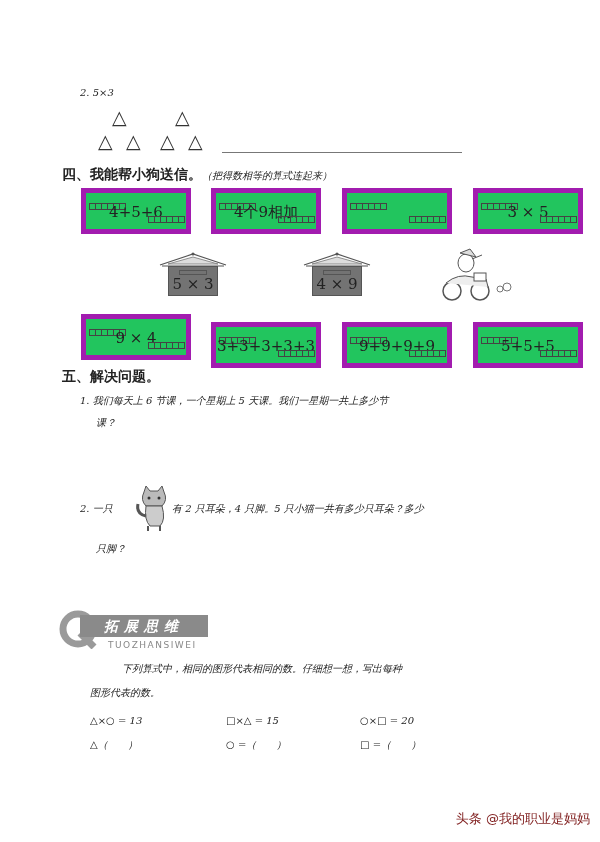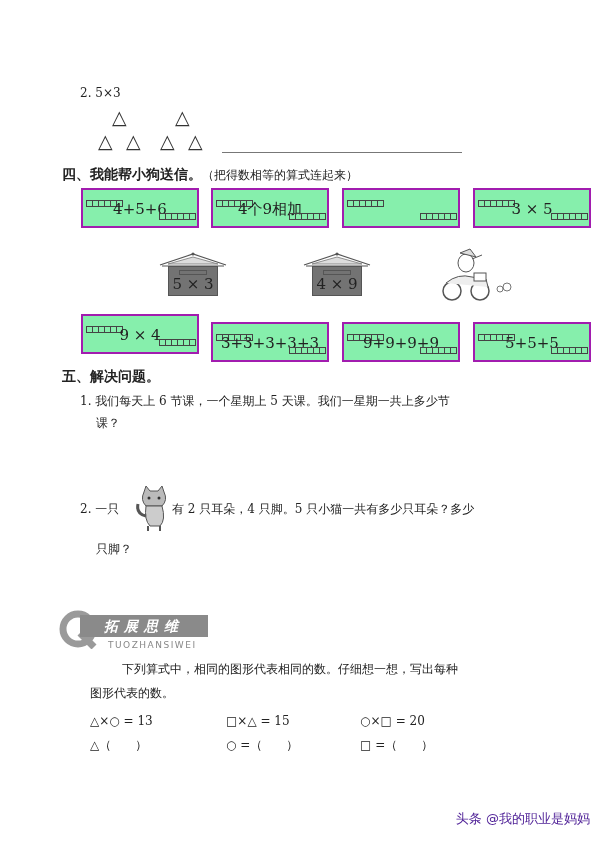--- a/index.html
+++ b/index.html
@@ -1,44 +1,44 @@
 <!DOCTYPE html>
 <html><head>
   <meta charset="utf-8">
   <style>
     html, body { margin: 0; padding: 0; }
     body {
       width: 600px; height: 842px; background: #ffffff; position: relative; overflow: hidden;
       font-family: "DejaVu Serif", "Liberation Serif", serif; color: #222;
     }
     .abs { position: absolute; }
-    .txt { font-size: 12px; line-height: 18px; white-space: nowrap; }
+    .txt { font-size: 10px; line-height: 18px; white-space: nowrap; font-style: italic; }
     .bold { font-family: "DejaVu Sans", "Liberation Sans", sans-serif; font-weight: bold; font-size: 14px; }
     .tri { font-family: "DejaVu Sans", sans-serif; font-size: 19px; line-height: 19px; color:#333; }
     .answer-line { border-bottom: 1px solid #777; height: 0; }
 
-    .card { position: absolute; width: 100px; height: 36px; border: 2px solid #a21caf; background:#86efac;padding-left:14px; }
+    .card { position: absolute; width: 100px; height: 36px; border: 5px solid #a21caf; background:#22c55e; }
     .card .boxes-top { position:absolute; left:3px; top:2px; }
     .card .boxes-bot { position:absolute; right:2px; bottom:2px; }
     .sq { display:inline-block; width:5px; height:5px; border:1px solid #444; margin-right:-1px; }
     .card .expr { position:absolute; left:0; right:0; top:10px; text-align:center; font-size:15px; line-height:18px; }
     .card .expr2 { position:absolute; left:3px; top:8px; font-size:14px; line-height:12px; text-align:left; letter-spacing:-0.3px; }
 
     .mailbox { position:absolute; width:70px; height:48px; }
     .mailbox .roof { position:absolute; left:0; top:0; width:70px; height:16px; }
     .mailbox .body { position:absolute; left:10px; top:14px; width:48px; height:28px; border:1px solid #555; background:#737373; }
     .mailbox .slot { position:absolute; left:10px; top:3px; width:26px; height:3px; border:1px solid #555; }
     .mailbox .label { position:absolute; left:0; right:0; top:9px; text-align:center; font-size:15px; line-height:16px; }
 
     .badge { position:absolute; left:80px; top:615px; width:128px; height:22px; background:#8a8a8a; color:#fff;
       font-family:"DejaVu Sans", sans-serif; font-size:14px; font-weight:bold; line-height:22px; padding-left:24px; box-sizing:border-box; letter-spacing:6px; font-style:italic; }
     .badge-sub { position:absolute; left:108px; top:640px; font-family:"DejaVu Sans", sans-serif; font-size:9px; color:#888; letter-spacing:1.5px; }
     .q-logo { position:absolute; left:58px; top:609px; width:40px; height:40px; }
 
-    .watermark { position:absolute; right:10px; top:810px; font-family:"DejaVu Sans", sans-serif; font-size:13px; color:#4c1d95; }
+    .watermark { position:absolute; right:10px; top:810px; font-family:"DejaVu Sans", sans-serif; font-size:13px; color:#7f1d1d; }
   </style>
 </head>
 <body>
 
 <div class="abs txt" style="left:80px; top:84px;">2. 5×3</div>
 <div class="abs tri" style="left:112px; top:108px;">△</div>
 <div class="abs tri" style="left:175px; top:108px;">△</div>
 <div class="abs tri" style="left:98px; top:132px;">△</div>
 <div class="abs tri" style="left:126px; top:132px;">△</div>
 <div class="abs tri" style="left:160px; top:132px;">△</div>

